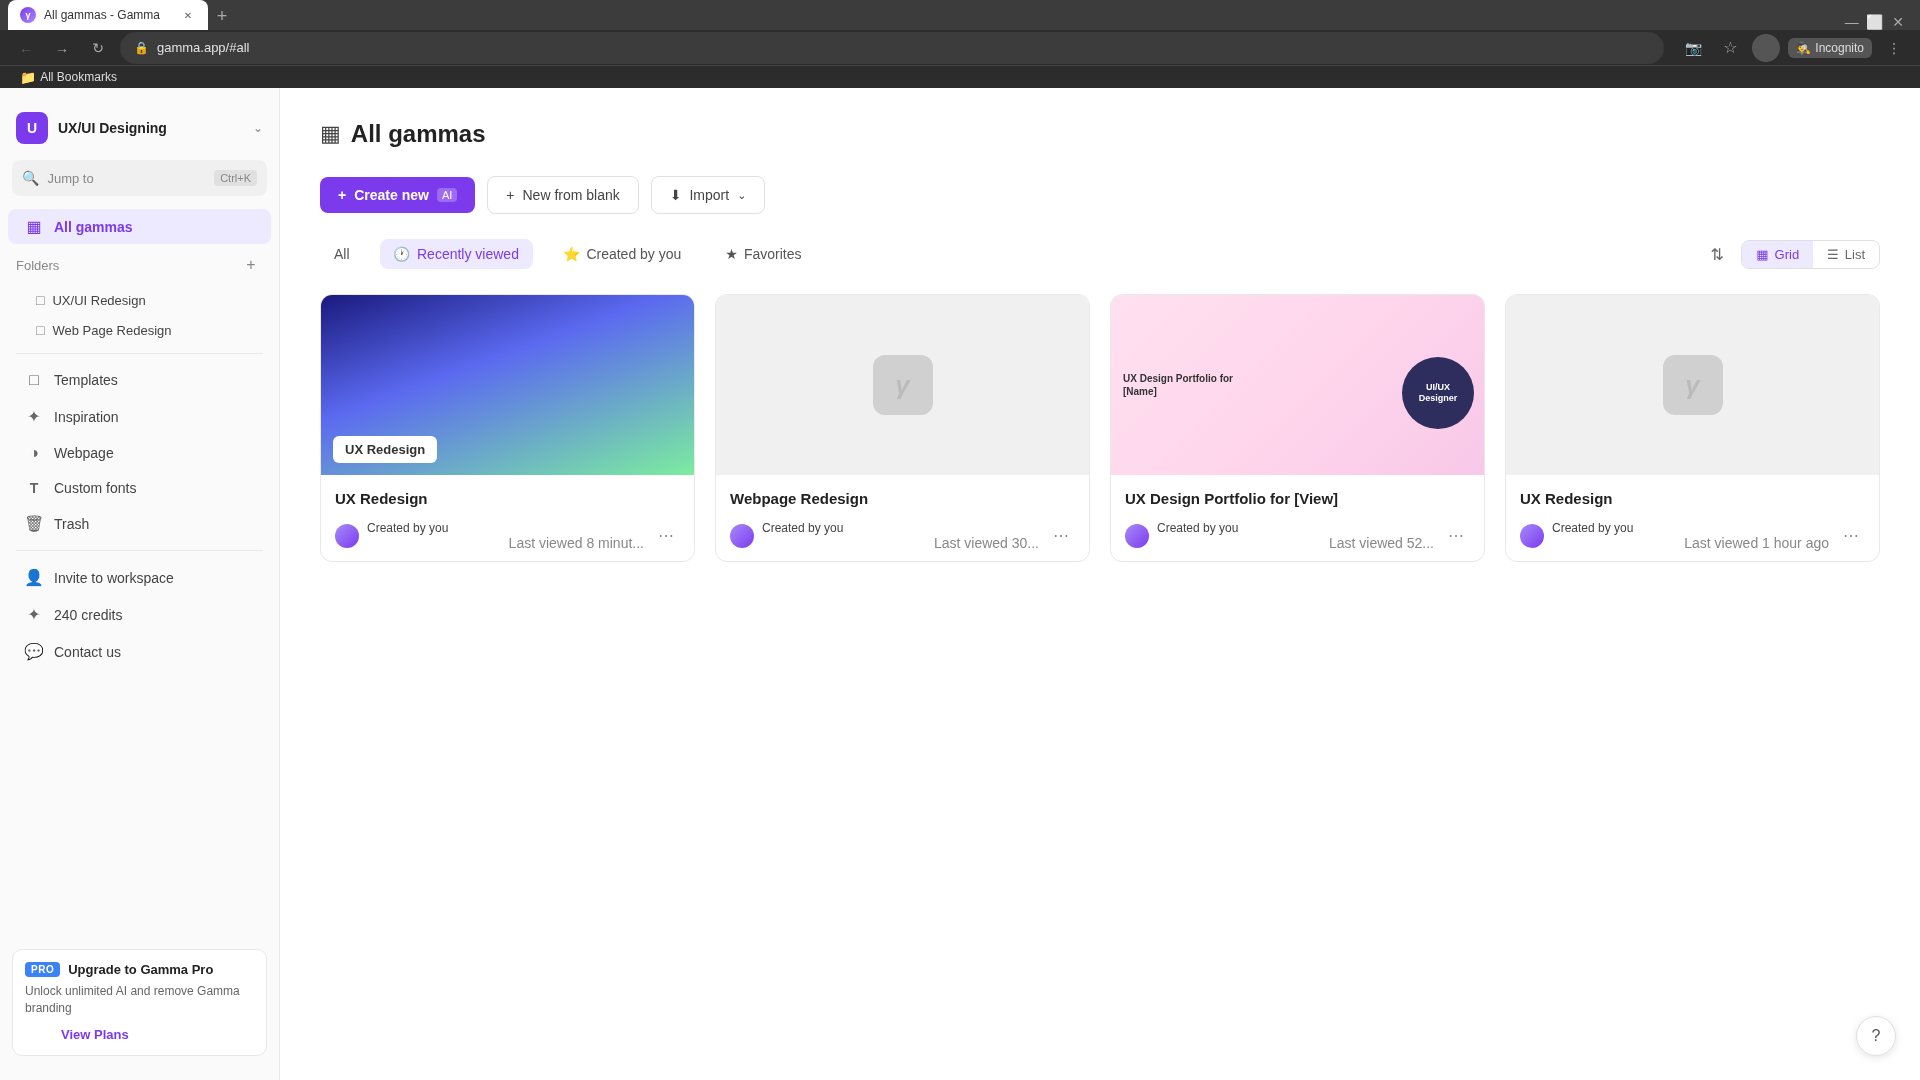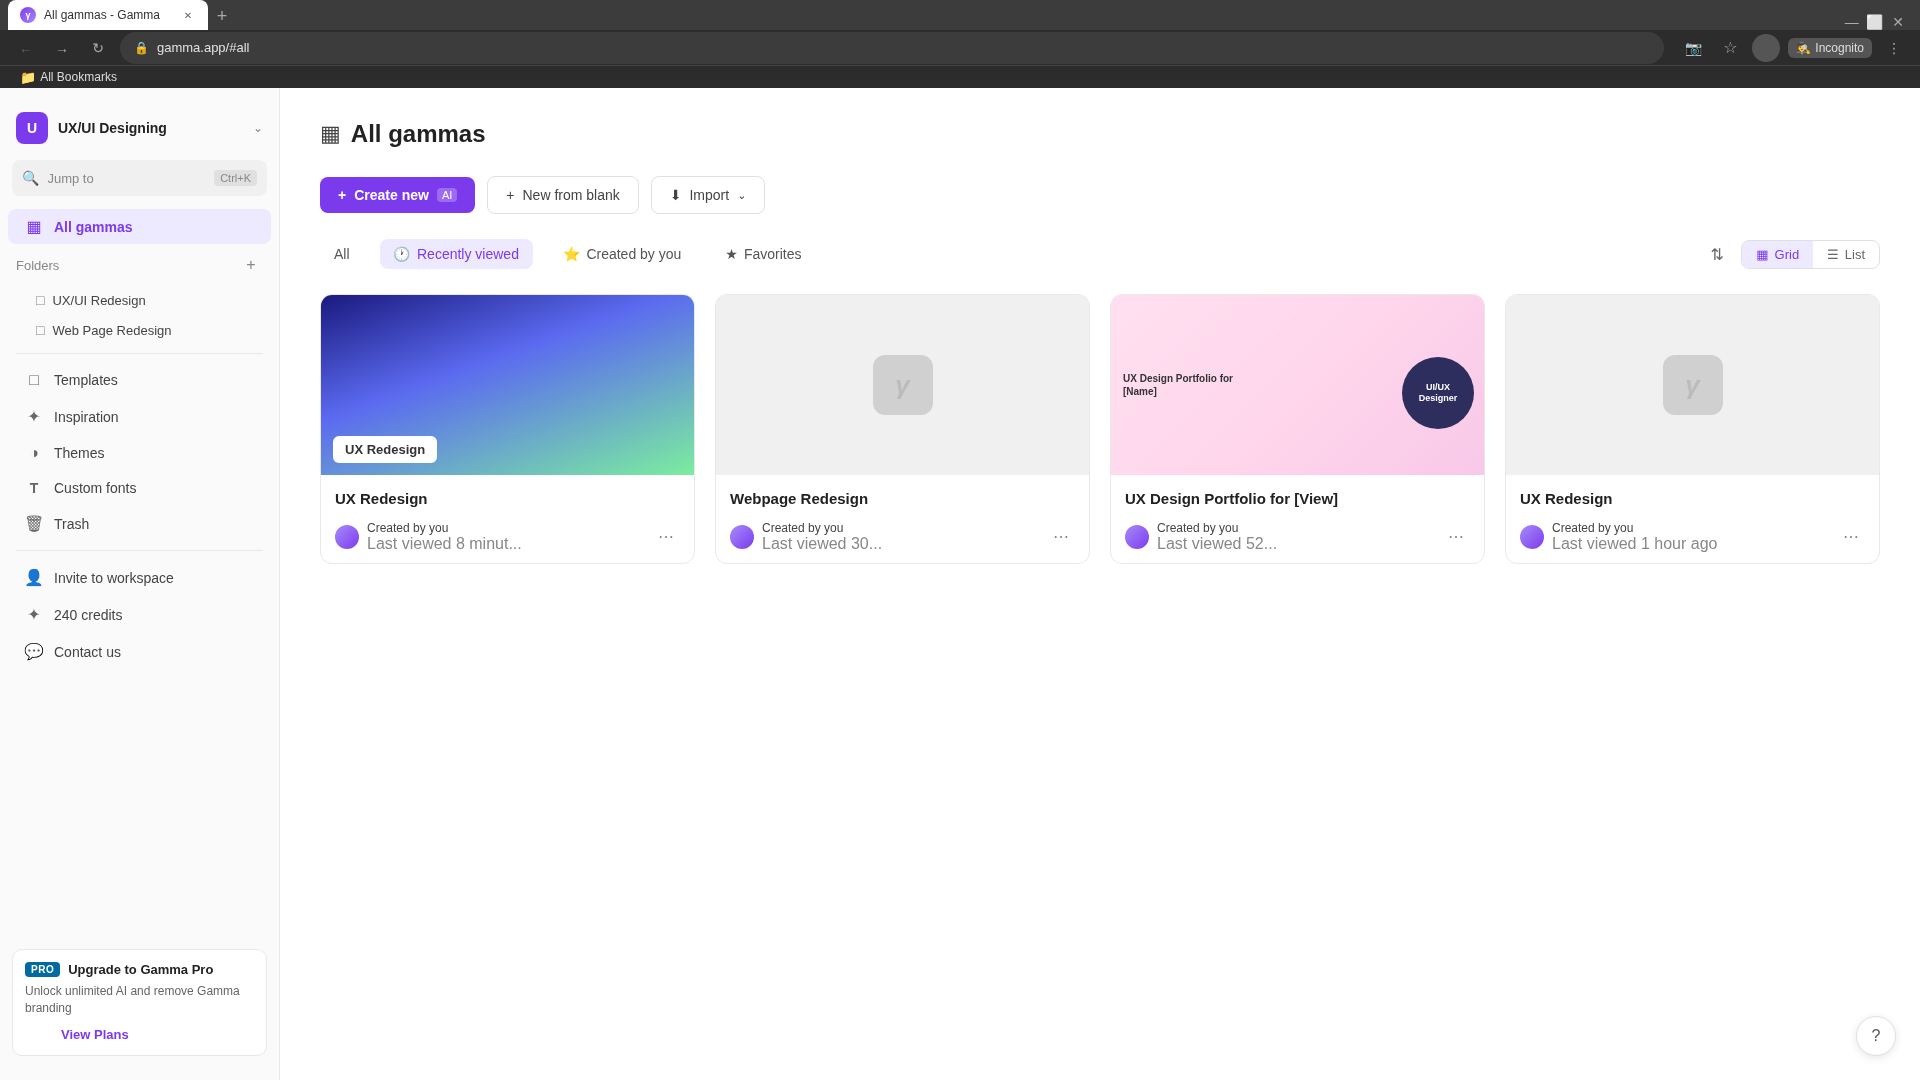--- a/index.html
+++ b/index.html
@@ -46,21 +46,21 @@
     .sidebar-nav-label.active { color: #7c3aed; font-weight: 600; }
     .folders-header { display: flex; align-items: center; padding: 8px 16px; }
     .folders-title { font-size: 13px; color: #888; font-weight: 500; flex: 1; }
     .folders-add { width: 24px; height: 24px; display: flex; align-items: center; justify-content: center; color: #888; cursor: pointer; border-radius: 4px; font-size: 16px; }
     .folder-item { display: flex; align-items: center; padding: 6px 16px 6px 28px; gap: 8px; cursor: pointer; border-radius: 6px; margin: 1px 8px; }
     .folder-icon { font-size: 14px; color: #888; }
     .folder-label { font-size: 13px; color: #444; }
     .sidebar-divider { height: 1px; background: #e8e8e8; margin: 8px 16px; }
     .upgrade-box { margin: 8px 12px; background: #fff; border: 1px solid #e8e8e8; border-radius: 10px; padding: 12px; }
     .upgrade-header { display: flex; align-items: center; gap: 8px; margin-bottom: 6px; }
-    .pro-badge { background: #0369a1; color: #fff; font-size: 10px; font-weight: 700; padding: 2px 6px; border-radius: 4px; letter-spacing: 0.5px; }
+    .pro-badge { background: #3b82f6; color: #fff; font-size: 10px; font-weight: 700; padding: 2px 6px; border-radius: 4px; letter-spacing: 0.5px; }
     .upgrade-title { font-size: 13px; font-weight: 600; color: #222; }
     .upgrade-desc { font-size: 12px; color: #666; line-height: 1.4; margin-bottom: 8px; }
     .view-plans-link { font-size: 13px; color: #7c3aed; font-weight: 600; cursor: pointer; text-decoration: none; margin-left: 36px; }
 
     
     .main-content { flex: 1; overflow-y: auto; padding: 32px 40px; background: #fff; }
     .page-header { display: flex; align-items: center; gap: 10px; margin-bottom: 28px; }
     .page-header-icon { font-size: 22px; color: #444; }
     .page-header-title { font-size: 24px; font-weight: 700; color: #222; }
     .action-bar { display: flex; align-items: center; gap: 12px; margin-bottom: 24px; }
@@ -89,21 +89,21 @@
     .card-thumb-portfolio-text { position: absolute; left: 12px; top: 50%; transform: translateY(-50%); }
     .card-thumb-portfolio-title { font-size: 10px; font-weight: 700; color: #333; line-height: 1.3; }
     .card-thumb-portfolio-badge { position: absolute; right: 10px; top: 50%; transform: translateY(-50%); width: 72px; height: 72px; background: #2d2d5e; border-radius: 50%; display: flex; align-items: center; justify-content: center; flex-direction: column; gap: 2px; }
     .card-thumb-portfolio-badge-text { color: #fff; font-size: 9px; font-weight: 700; text-align: center; line-height: 1.2; }
     .card-info { padding: 14px 14px 10px; }
     .card-title { font-size: 15px; font-weight: 600; color: #222; margin-bottom: 12px; line-height: 1.3; }
     .card-meta { display: flex; align-items: center; gap: 8px; }
     .card-avatar { width: 24px; height: 24px; border-radius: 50%; background: linear-gradient(135deg, #a78bfa, #7c3aed); flex-shrink: 0; }
     .card-meta-text { flex: 1; }
     .card-author { font-size: 12px; color: #444; font-weight: 500; }
-    .card-time { font-size: 16px; color: #888; }
+    .card-time { font-size: 14px; color: #888; text-align: right; }
     .card-more-btn { width: 28px; height: 28px; display: flex; align-items: center; justify-content: center; border-radius: 4px; color: #888; cursor: pointer; font-size: 16px; }
 
     
     .help-btn { position: fixed; bottom: 24px; right: 24px; width: 40px; height: 40px; border-radius: 50%; background: #fff; border: 1.5px solid #e0e0e0; display: flex; align-items: center; justify-content: center; cursor: pointer; font-size: 16px; color: #555; box-shadow: 0 2px 8px rgba(0,0,0,0.1); }
   </style>
 </head>
 <body>
 
 <div class="browser-chrome">
   <div class="browser-tabs">
@@ -188,21 +188,21 @@
     <div class="sidebar-nav-item">
       <span class="sidebar-nav-icon">□</span>
       <span class="sidebar-nav-label">Templates</span>
     </div>
     <div class="sidebar-nav-item">
       <span class="sidebar-nav-icon">✦</span>
       <span class="sidebar-nav-label">Inspiration</span>
     </div>
     <div class="sidebar-nav-item">
       <span class="sidebar-nav-icon">◑</span>
-      <span class="sidebar-nav-label">Themes</span>
+      <span class="sidebar-nav-label">Webpage</span>
     </div>
     <div class="sidebar-nav-item">
       <span class="sidebar-nav-icon" style="font-size:14px;font-weight:700;">T</span>
       <span class="sidebar-nav-label">Custom fonts</span>
     </div>
     <div class="sidebar-nav-item">
       <span class="sidebar-nav-icon">🗑</span>
       <span class="sidebar-nav-label">Trash</span>
     </div>
 

